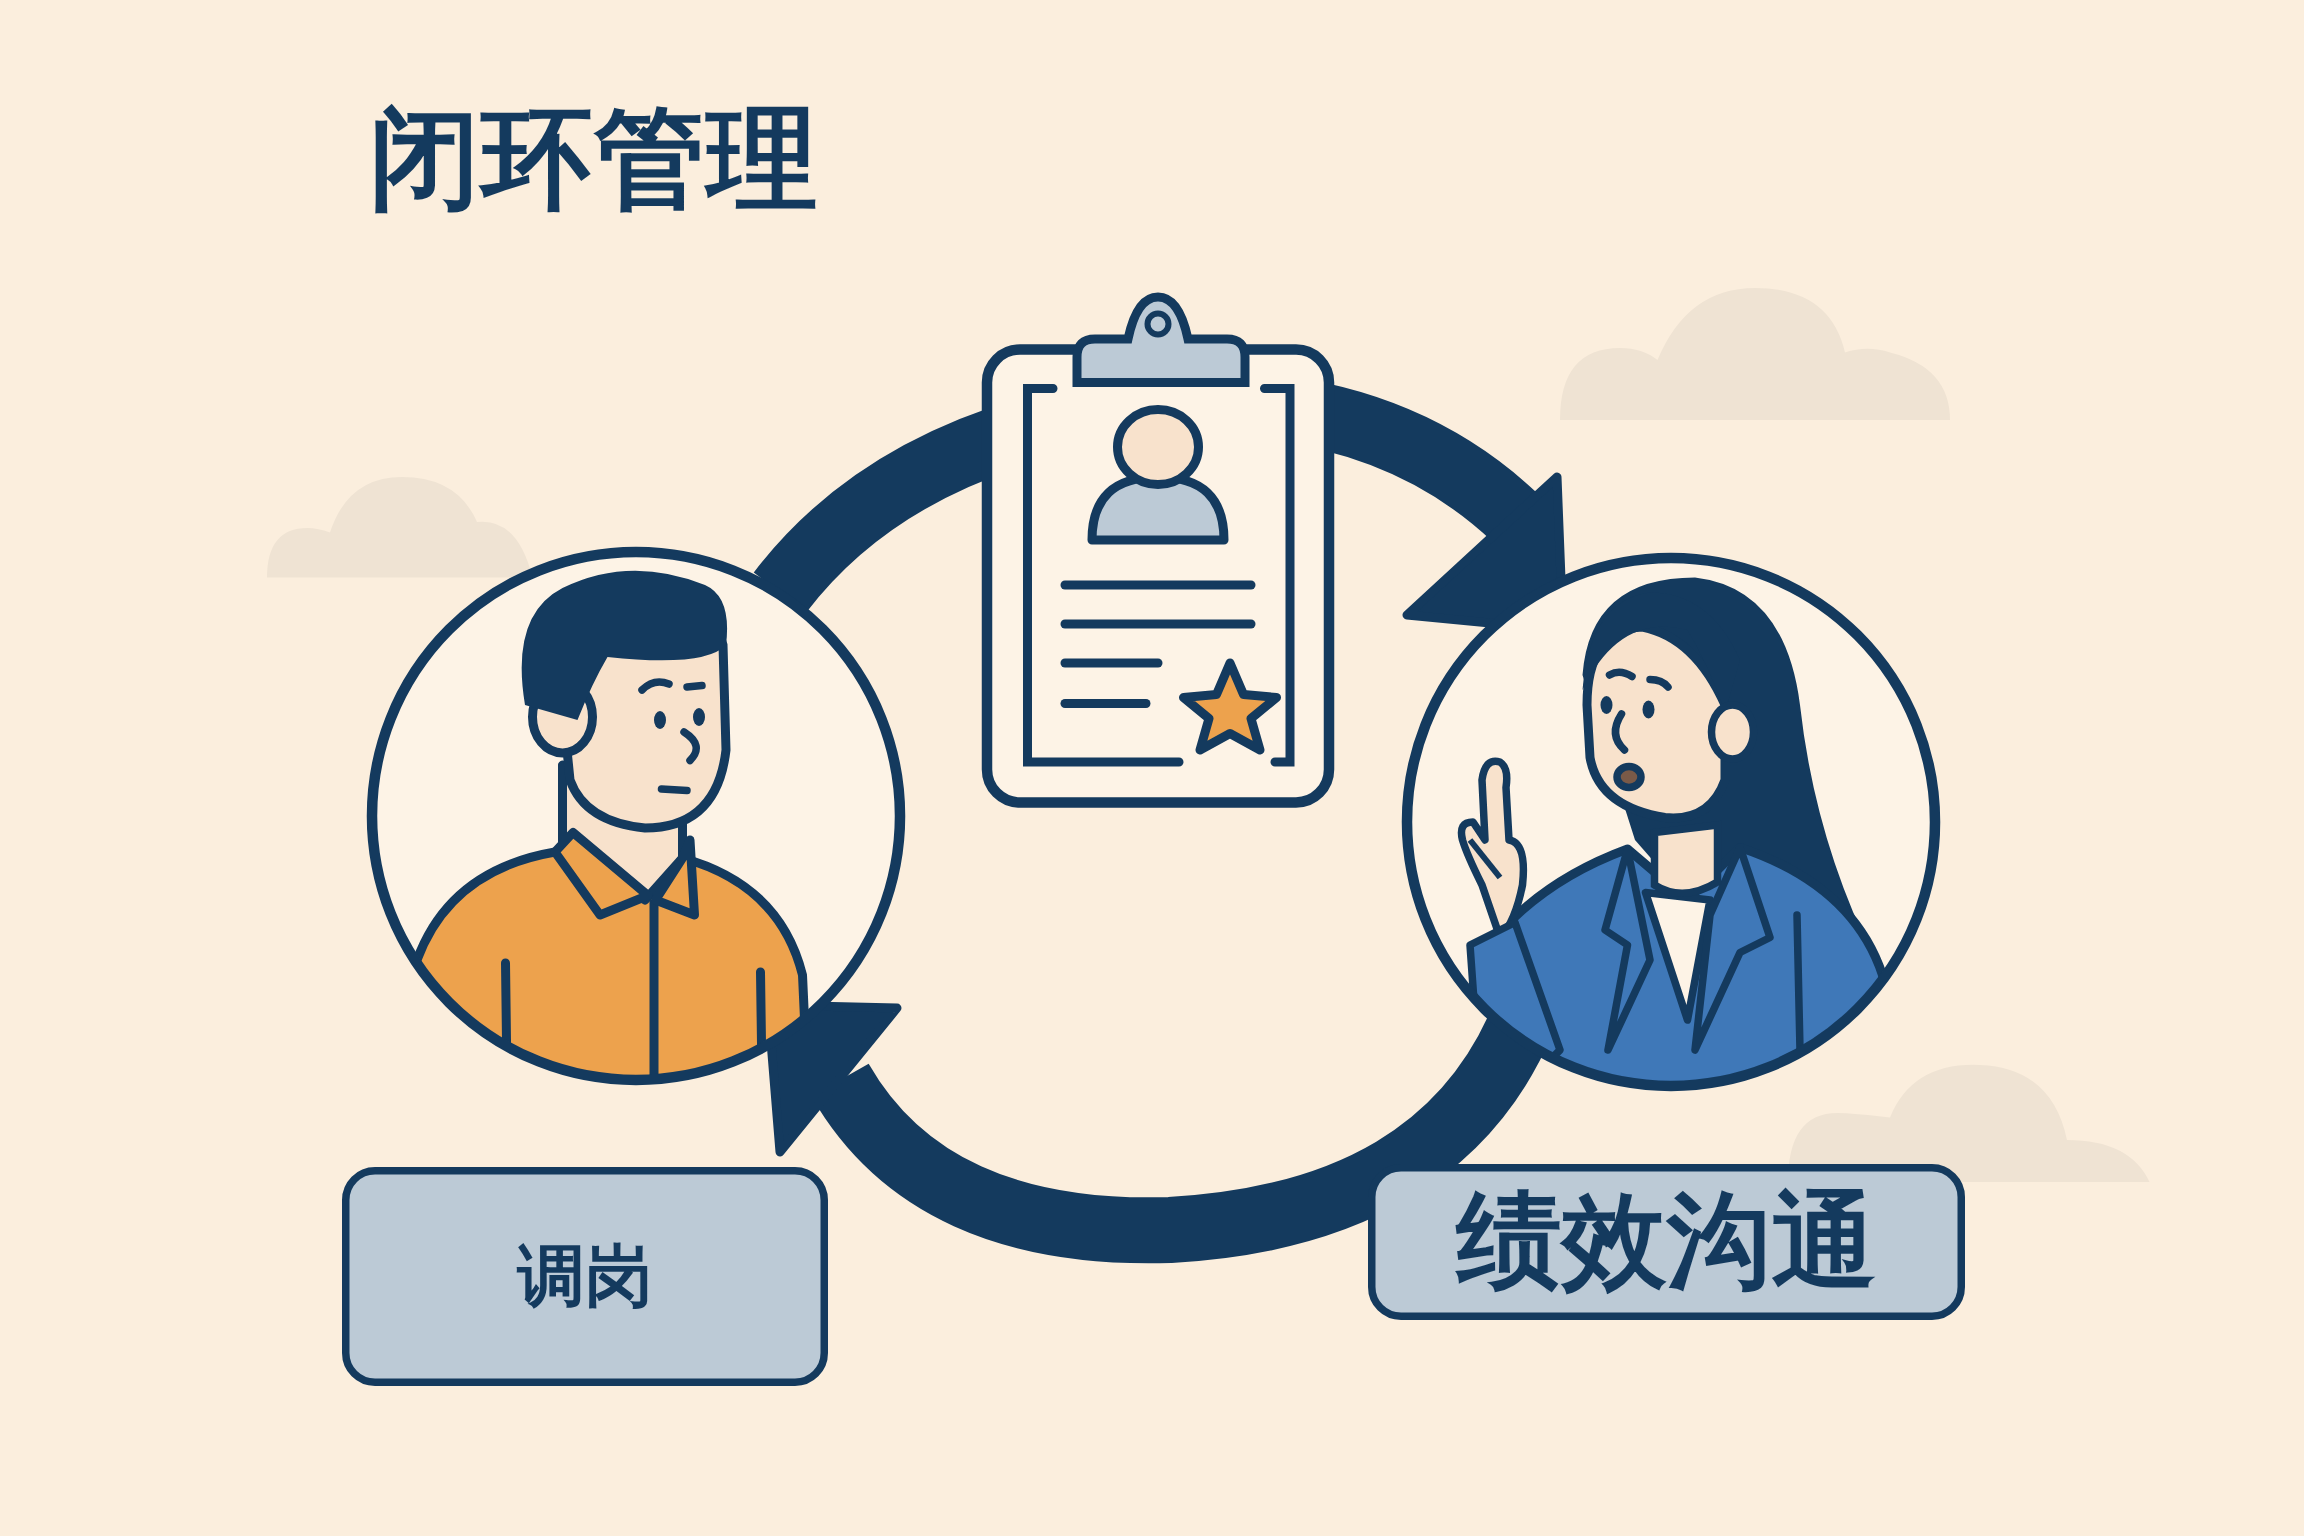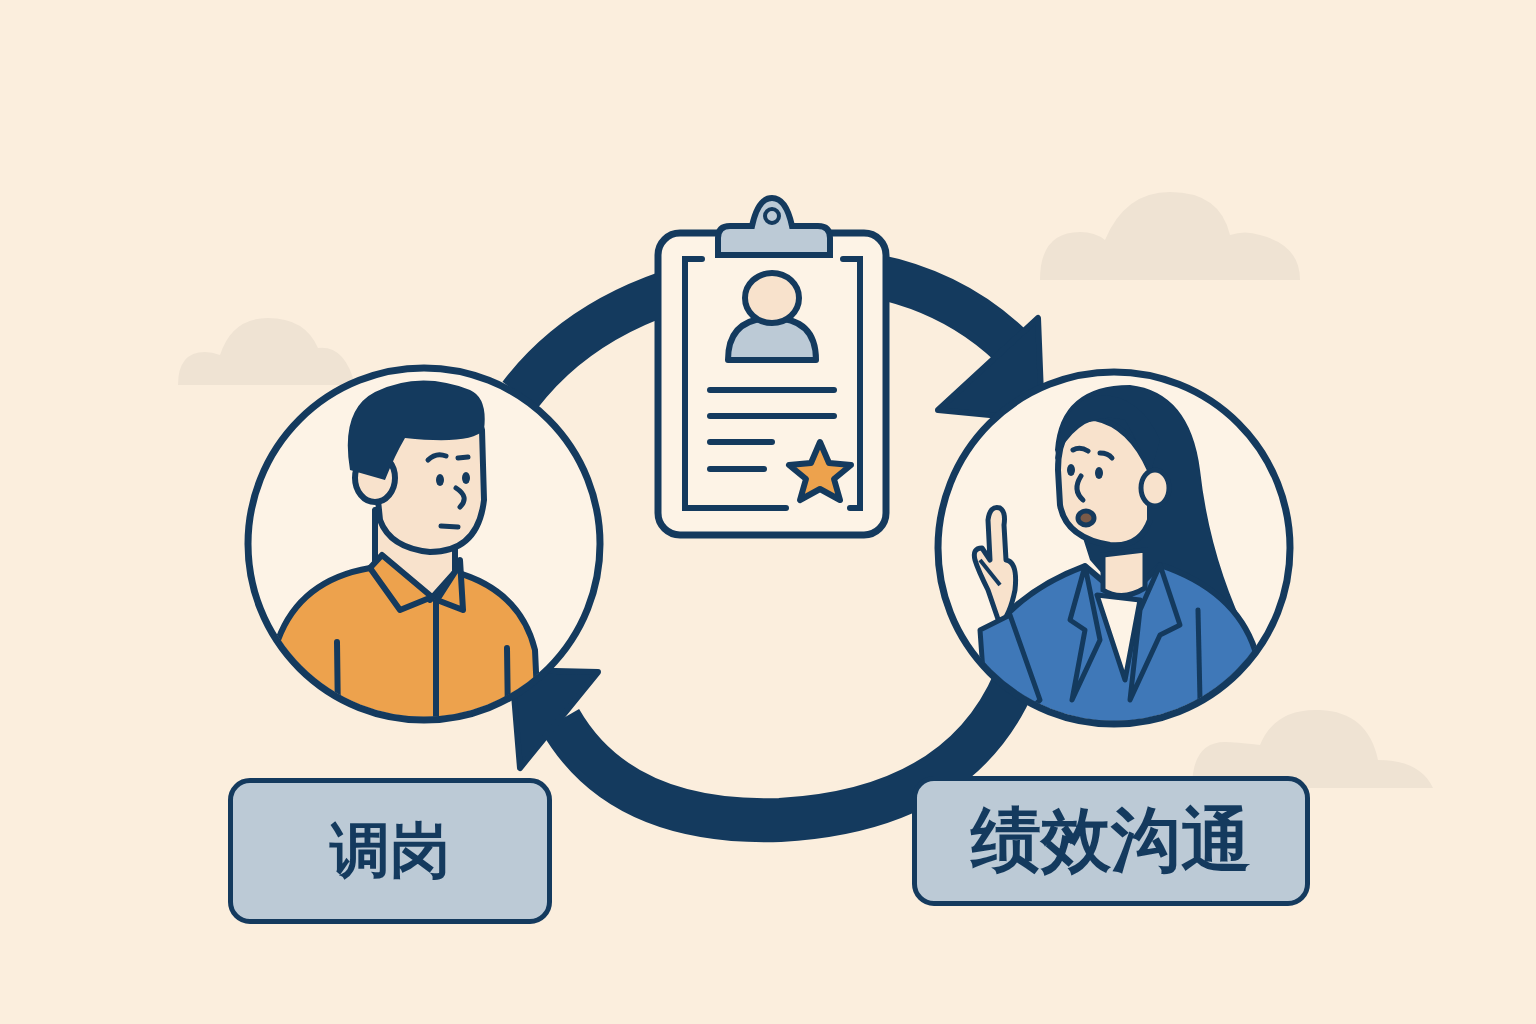--- a/index.html
+++ b/index.html
@@ -20,27 +20,28 @@
   .label-box {
     position: absolute;
     background: #bccad6;
     border: 5px solid #143a5e;
     border-radius: 22px;
     color: #143a5e;
     font-weight: bold;
     display: flex; align-items: center; justify-content: center;
     box-sizing: border-box;
   }
-  .label-left { left: 228px; top: 778px; width: 324px; height: 146px; font-size: 60px; }
-  .label-right { left: 912px; top: 776px; width: 398px; height: 130px; font-size: 70px; }
+  .label-left { left: 228px; top: 778px; width: 324px; height: 146px; font-size: 45px; }
+  .label-right { left: 912px; top: 776px; width: 398px; height: 104px; font-size: 70px; }
 </style>
 </head>
 <body>
 
 <h1 class="title">
+  <span class="line2">闭环管理</span>
 </h1>
 
 <svg class="scene" width="1536" height="1024" viewBox="0 0 1536 1024">
 
   <g fill="#efe3d3">
     <path d="M1040 280 Q1040 232 1080 232 Q1095 232 1105 240 Q1125 192 1170 192 Q1220 192 1230 235 Q1245 230 1260 235 Q1300 245 1300 280 Z"></path>
   </g>
   <g fill="#efe3d3">
     <path d="M178 385 Q178 352 205 352 Q212 352 220 355 Q232 318 268 318 Q305 318 318 348 Q345 345 355 385 Z"></path>
   </g>

